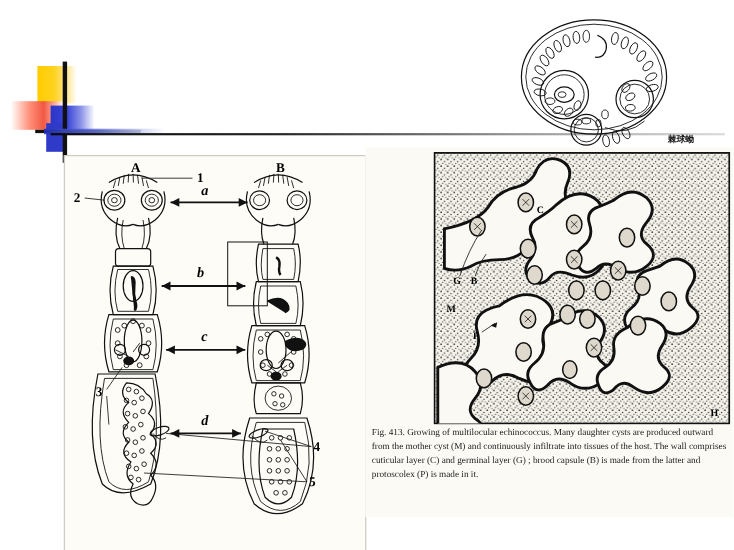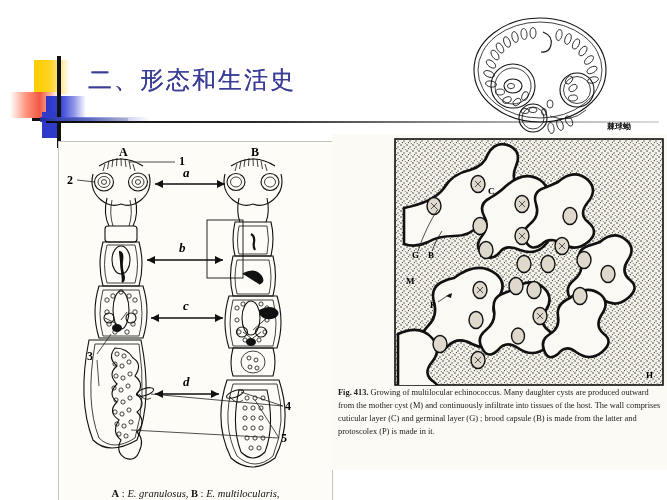--- a/index.html
+++ b/index.html
@@ -76,21 +76,21 @@
     position:absolute;left:0;bottom:2px;width:100%;text-align:center;
     font-family:"Liberation Serif",serif;font-size:10.5px;color:#111;
   }
   .caption-left i{font-style:italic;}
 
   .fig-caption{
     position:absolute;left:6px;top:252px;width:326px;
     font-family:"Liberation Serif",serif;font-size:8.4px;line-height:1.55;
     color:#1a1a1a;text-align:left;
   }
-  .fig-caption b{font-weight:bold;}
+  .fig-caption b{font-weight:normal;}
   .cn-label{
     position:absolute;right:4px;bottom:6px;
     font-family:Liberation Sans, sans-serif;font-size:8px;color:#111;font-weight:bold;
   }
 </style>
 </head>
 <body>
 
 <div class="slide">
 
@@ -99,21 +99,20 @@
     <div class="sq-red"></div>
     <div class="sq-blue"></div>
     <div class="sq-blue2"></div>
     <div class="vline"></div>
     <div class="hline"></div>
   </div>
 
   <div class="rule-blue"></div>
   <div class="rule"></div>
 
-  <div class="title">二、形态和生活史</div>
 
   <div class="inset-top">
     <svg width="180" height="130" viewBox="0 0 180 130">
       <ellipse cx="85" cy="62" rx="66" ry="52" class="ink"></ellipse>
       <ellipse cx="85" cy="62" rx="62" ry="48" class="ink-t"></ellipse>
 
       <circle cx="58" cy="78" r="22" class="ink"></circle>
       <circle cx="58" cy="78" r="18" class="ink-t"></circle>
       <ellipse cx="58" cy="78" rx="9" ry="7" class="ink"></ellipse>
       <ellipse cx="56" cy="78" rx="3.6" ry="2.6" class="ink-t"></ellipse>
@@ -382,23 +381,20 @@
         <text class="lbl-it" x="124" y="168">c</text>
       </g>
       <g>
         <line x1="96" y1="252" x2="160" y2="252" stroke="#111" stroke-width="1.6"></line>
         <path d="M96 252 l8 -4 l0 8 z" fill="#111"></path>
         <path d="M160 252 l-8 -4 l0 8 z" fill="#111"></path>
         <text class="lbl-it" x="124" y="244">d</text>
       </g>
     </svg>
 
-    <div class="caption-left">
-      <b>A</b><span> : </span><i>E. granulosus</i><span>,&nbsp;</span><b>B</b><span> : </span><i>E. multilocularis</i><span>,</span>
-    </div>
   </div>
 
   <div class="panel-right">
     <svg width="270" height="248" viewBox="0 0 270 248" style="position:absolute;left:62px;top:4px;">
       <defs>
         <pattern id="stipple" width="6" height="6" patternUnits="userSpaceOnUse">
           <rect width="6" height="6" fill="#f5f2ea"></rect>
           <circle cx="1" cy="1" r=".75" fill="#2b2b2b"></circle>
           <circle cx="4" cy="3" r=".7" fill="#3a3a3a"></circle>
           <circle cx="2.4" cy="4.6" r=".6" fill="#333"></circle>

